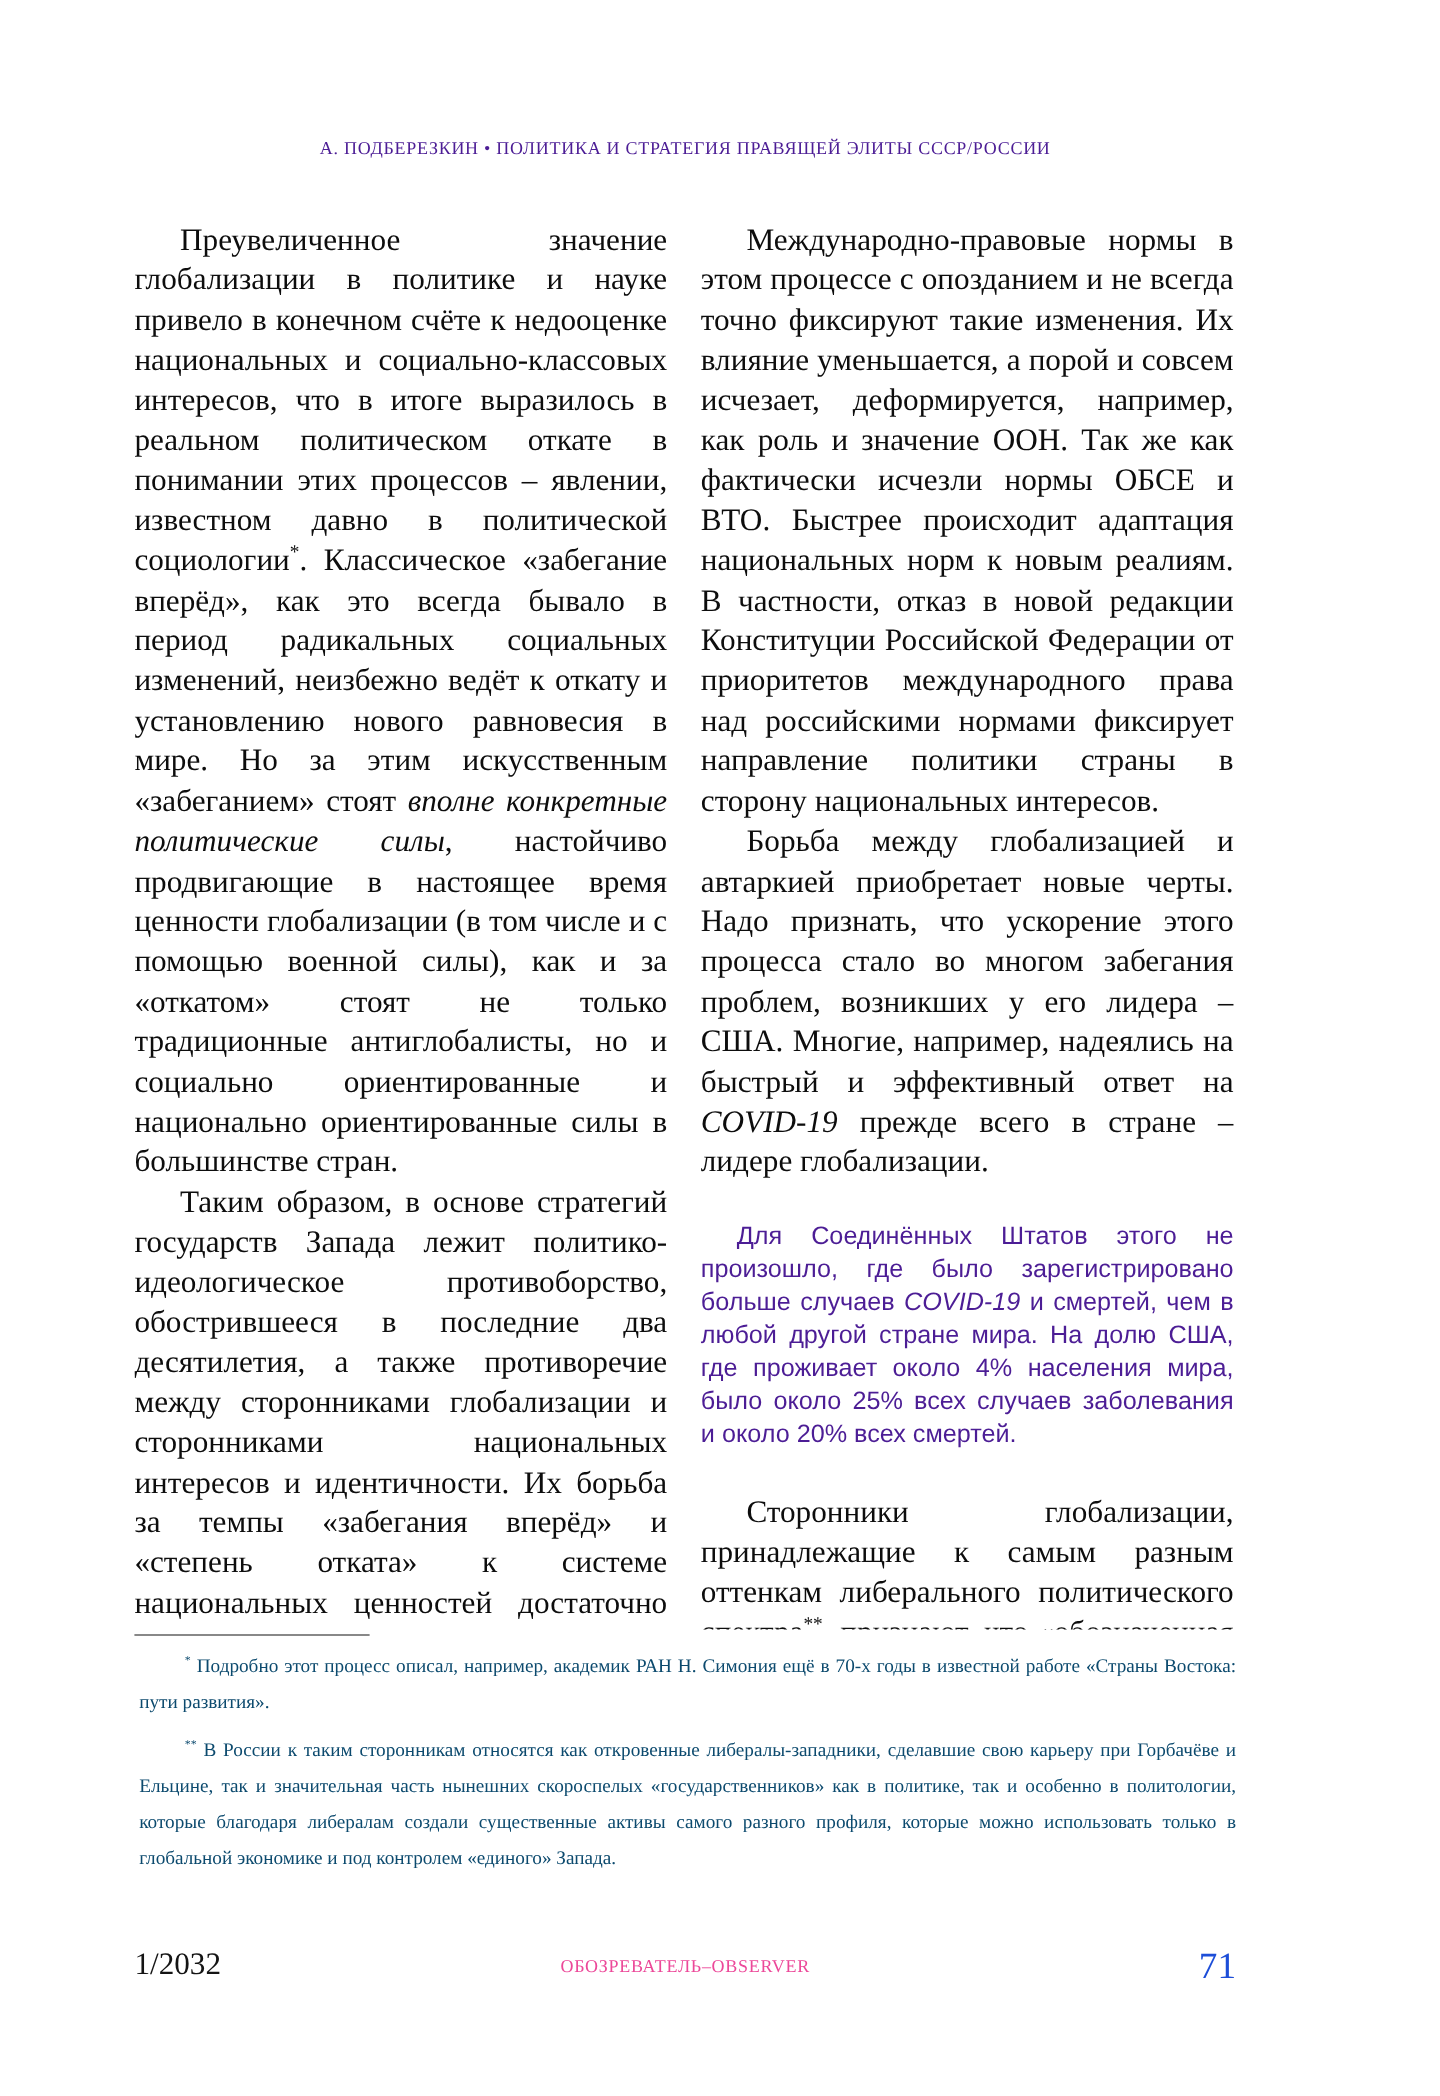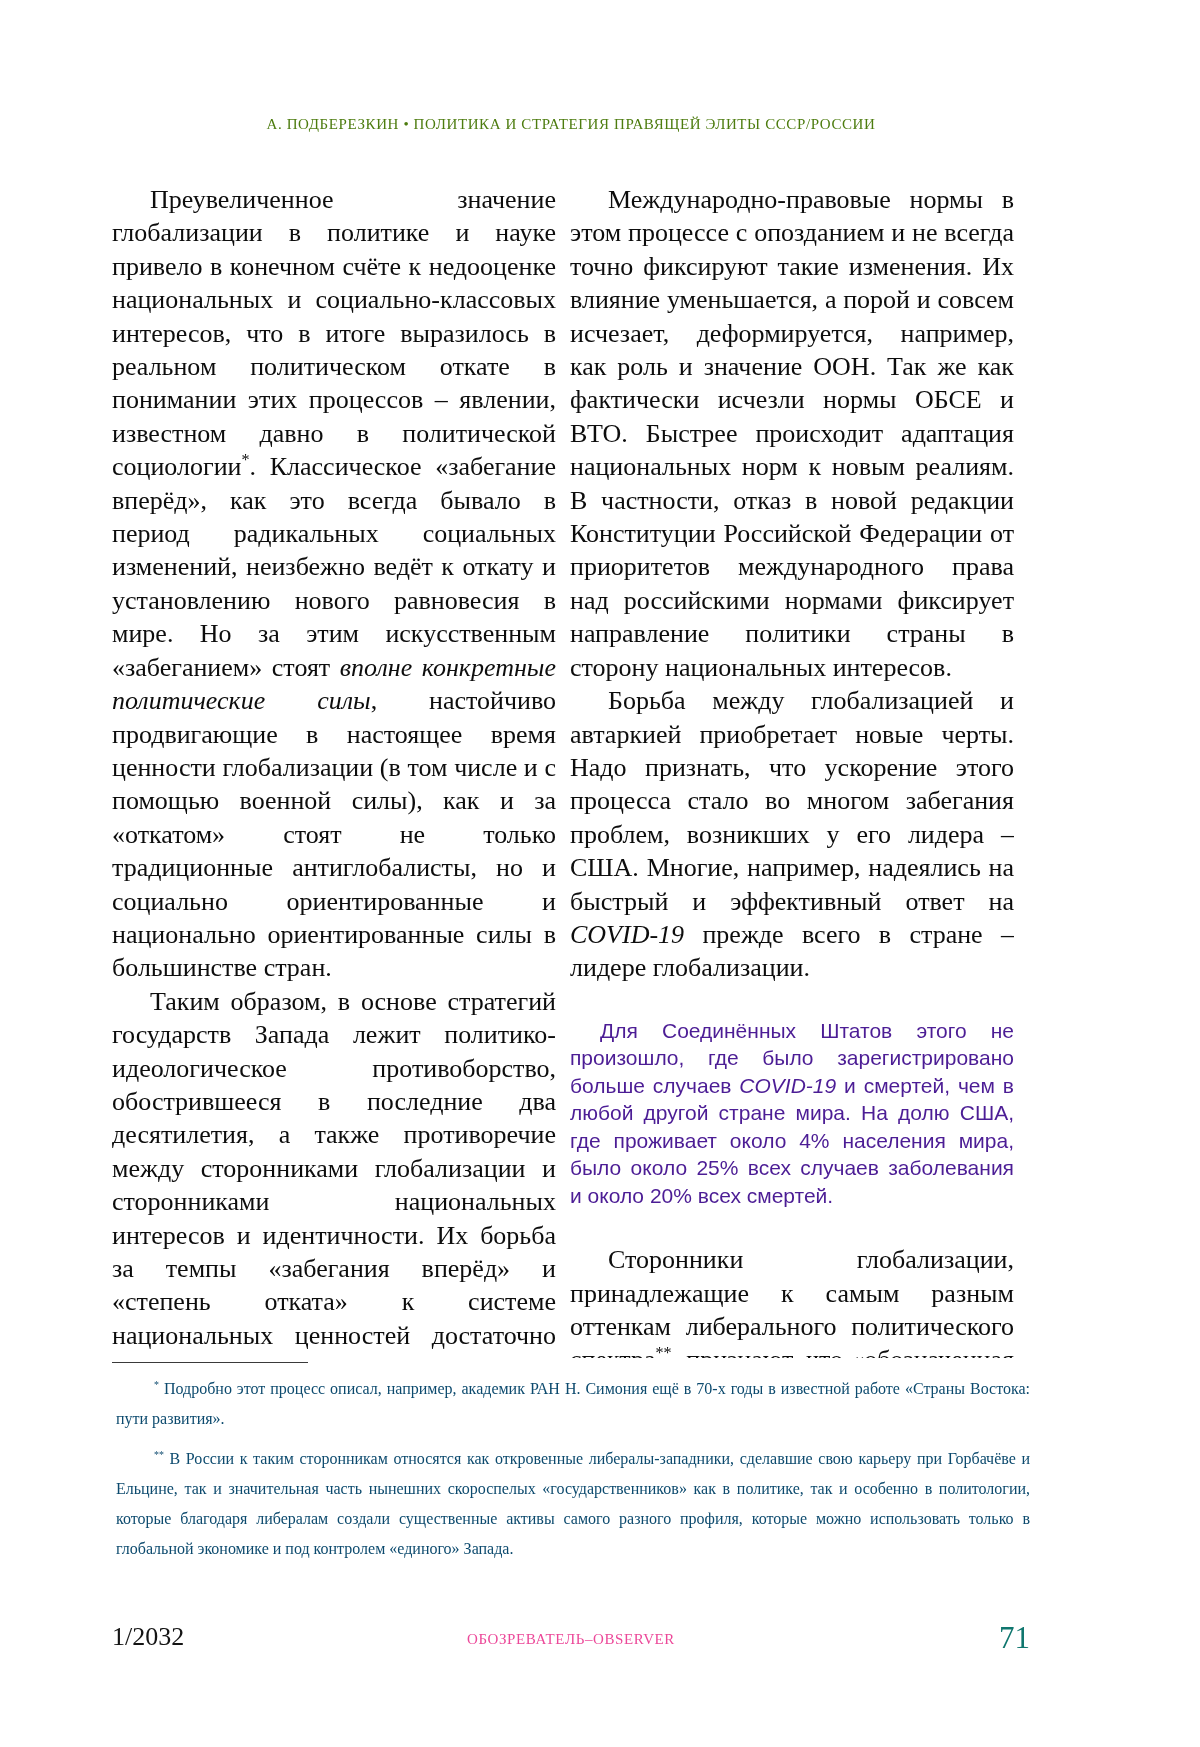--- a/index.html
+++ b/index.html
@@ -14,29 +14,29 @@
     background: #ffffff;
     color: #0d0d0d;
     overflow: hidden;
   }
   .running-head {
     position: absolute;
     top: 116px; left: 112px; width: 918px;
     text-align: center;
     font-size: 15px;
     letter-spacing: 0.6px;
-    color: #4d7c0f;
+    color: #4c1d95;
     white-space: nowrap;
   }
   .columns {
     position: absolute;
     top: 183px; left: 112px;
     width: 918px; height: 1175px;
     display: flex;
-    gap: 14px;
+    gap: 28px;
     overflow: hidden;
   }
   .col { width: 444px; height: 100%; overflow: hidden; }
   .body-p {
     margin: 0;
     font-size: 26px;
     line-height: 33.4px;
     text-align: justify;
     text-indent: 38px;
     color: #0d0d0d;
@@ -85,21 +85,21 @@
     font-size: 26px; color: #141414;
   }
   .footer-journal {
     position: absolute; left: 50%; bottom: 8px;
     transform: translateX(-50%);
     font-size: 15px; letter-spacing: 0.6px;
     color: #ec4899; white-space: nowrap;
   }
   .footer-page {
     position: absolute; right: 0; bottom: 0;
-    font-size: 31px; color: #0f766e;
+    font-size: 31px; color: #1d4ed8;
   }
 </style>
 </head>
 <body>
 
 <div class="page">
 
   <div class="running-head">А. ПОДБЕРЕЗКИН • ПОЛИТИКА И СТРАТЕГИЯ ПРАВЯЩЕЙ ЭЛИТЫ СССР/РОССИИ</div>
 
   <div class="columns">

